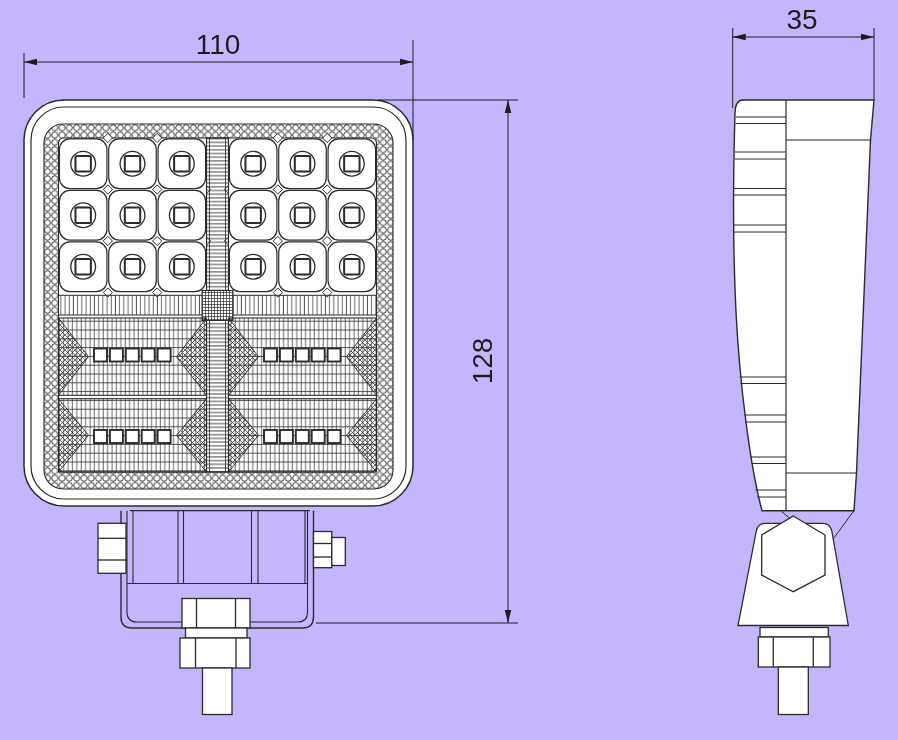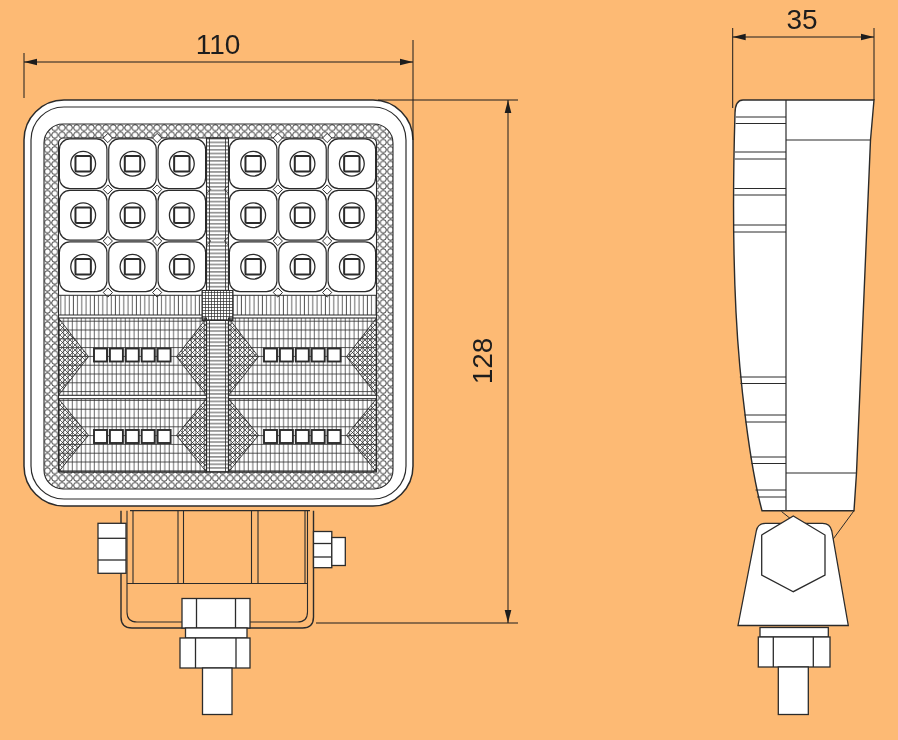--- a/index.html
+++ b/index.html
@@ -1,16 +1,16 @@
 <!DOCTYPE html>
 <html><head>
 <meta charset="utf-8">
 <style>
   html,body{margin:0;padding:0;background:#ffffff;}
-  .page{position:relative;width:898px;height:740px;background:#fdba74;overflow:hidden;
+  .page{position:relative;width:898px;height:740px;background:#c4b5fd;overflow:hidden;
         font-family:"Liberation Sans", sans-serif;}
   svg text{font-family:"Liberation Sans", sans-serif;fill:#1d1d1d;}
   .dim-text{font-size:28px;}
 </style>
 </head>
 <body>
 
 <div class="page">
 <svg width="898" height="740" viewBox="0 0 898 740">
   <defs>

